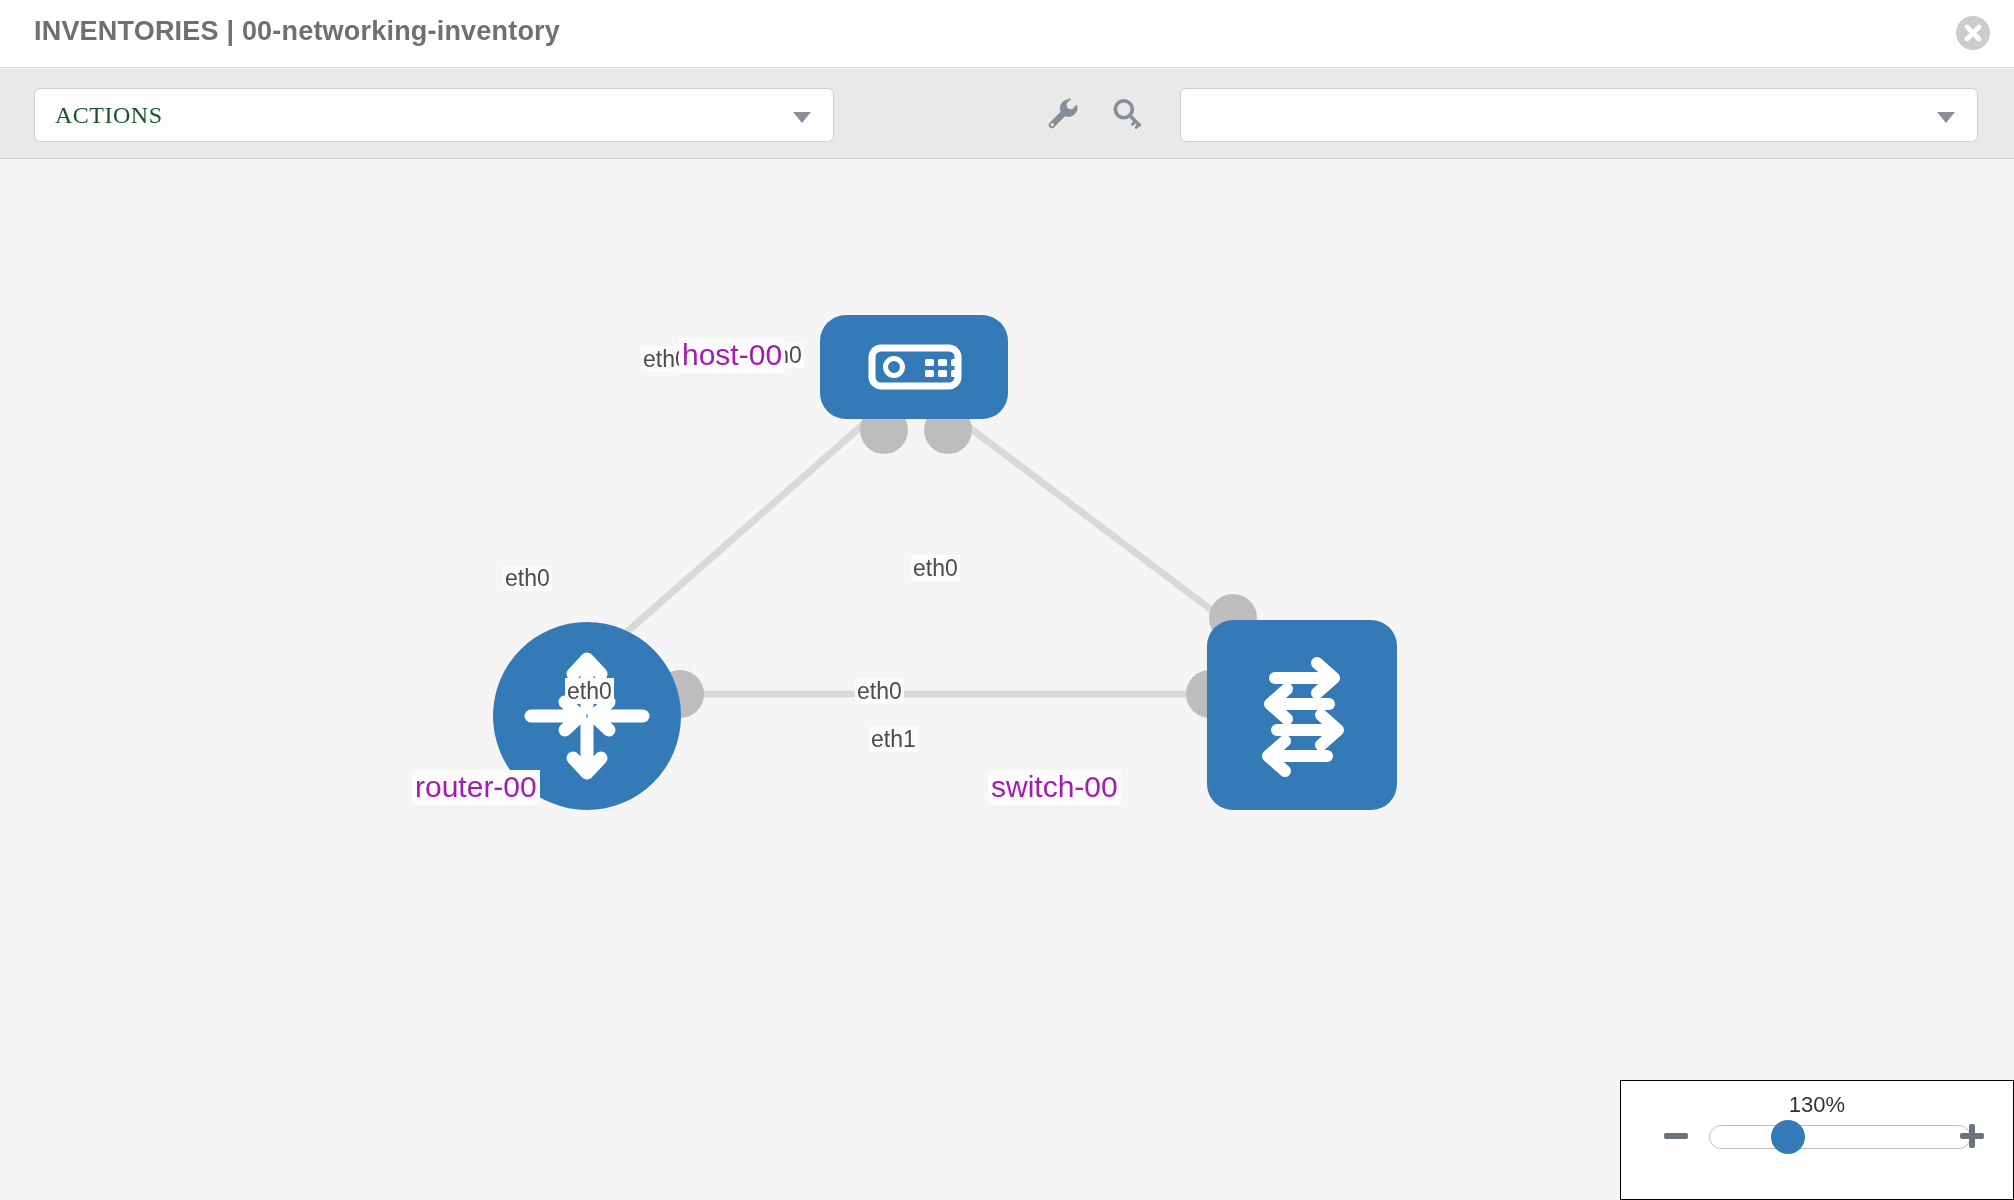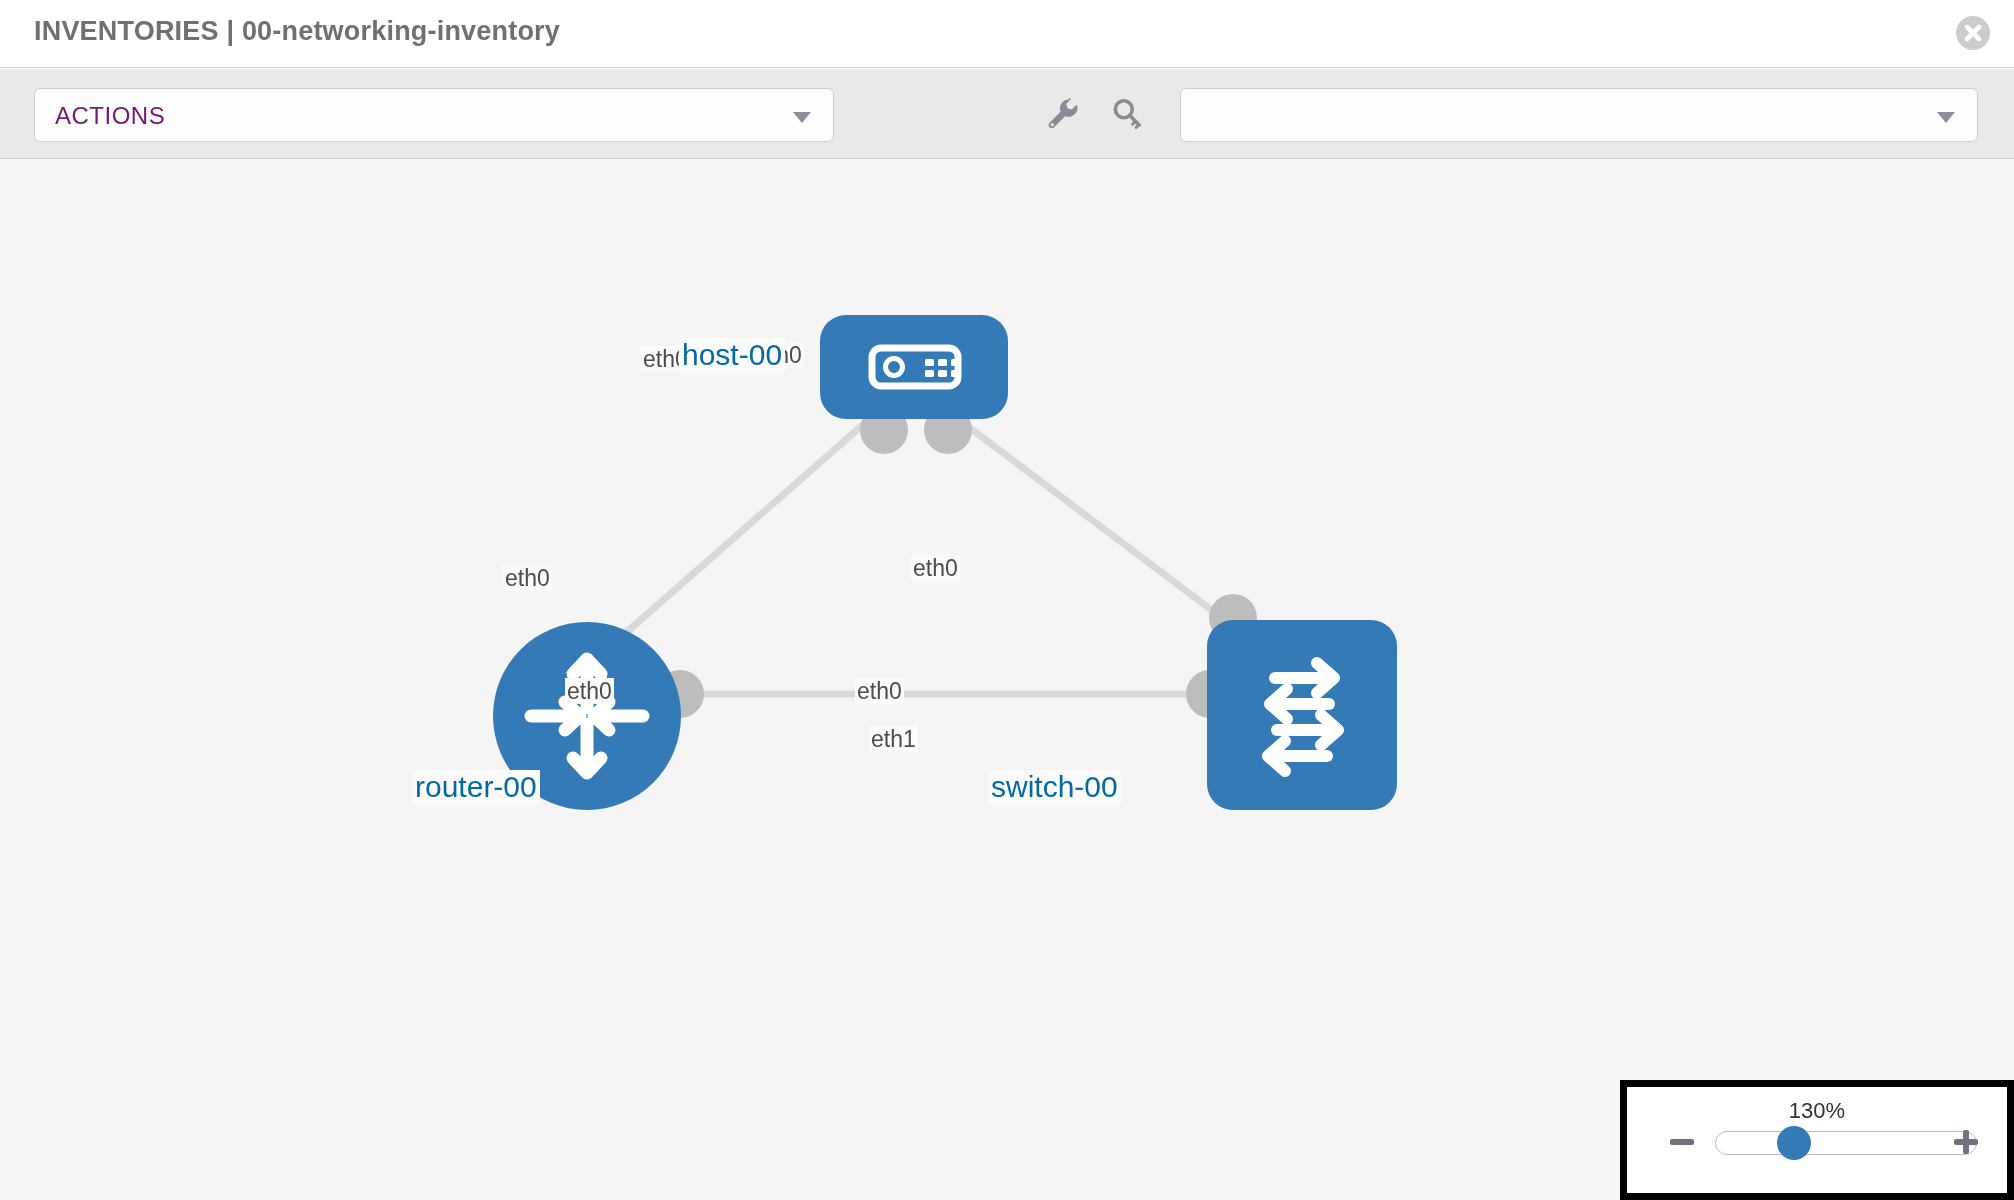--- a/index.html
+++ b/index.html
@@ -38,21 +38,21 @@
   .actions-select {
     position: absolute; left: 34px; top: 19px;
     width: 800px; height: 54px;
     background: #fdfdfd;
     border: 1px solid #cfcfcf;
     border-radius: 6px;
     cursor: pointer;
   }
   .actions-select .label {
     position: absolute; left: 20px; top: 13px;
-    font-size: 24px; color: #701a75; letter-spacing: 0.5px;
+    font-size: 24px; color: #14532d; letter-spacing: 0.5px; font-family: Liberation Serif, serif;
   }
   .caret {
     position: absolute; right: 22px; top: 23px;
     width: 0; height: 0;
     border-left: 9px solid transparent;
     border-right: 9px solid transparent;
     border-top: 11px solid #8a8f99;
   }
   .tool-icon {
     position: absolute; top: 22px;
@@ -91,21 +91,21 @@
   .edge-label {
     position: absolute;
     font-size: 23px; color: #4c4c4c;
     background: #fbfbfb;
     padding: 0 2px;
     white-space: nowrap;
     line-height: 1.15;
   }
   .node-label {
     position: absolute;
-    font-size: 30px; color: #0369a1;
+    font-size: 30px; color: #a21caf;
     background: #fbfbfb;
     padding: 0 3px;
     white-space: nowrap;
     line-height: 1.15;
   }
 
   .node { position: absolute; cursor: pointer; }
   .node-host {
     left: 820px; top: 155px; width: 188px; height: 104px;
     background: #337ab7; border-radius: 26px;
@@ -118,21 +118,21 @@
     left: 1207px; top: 460px; width: 190px; height: 190px;
     background: #337ab7; border-radius: 26px;
   }
   .node svg { position: absolute; left: 0; top: 0; }
 
   
   .zoom-panel {
     position: absolute; left: 1620px; top: 1080px;
     width: 394px; height: 120px;
     background: #ffffff;
-    border: 7px solid #000000;
+    border: 1px solid #000000;
   }
   .zoom-value {
     position: absolute; left: 0; right: 0; top: 11px;
     text-align: center; font-size: 22px; color: #333;
   }
   .zoom-minus, .zoom-plus {
     position: absolute; top: 40px; width: 30px; height: 30px;
     cursor: pointer;
   }
   .zoom-minus { left: 40px; }

